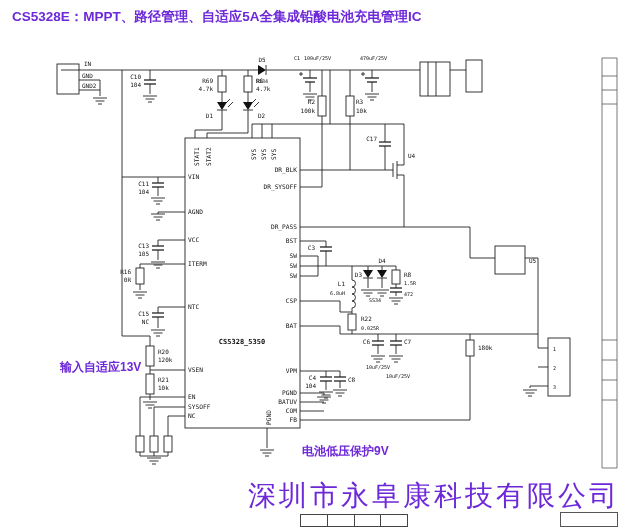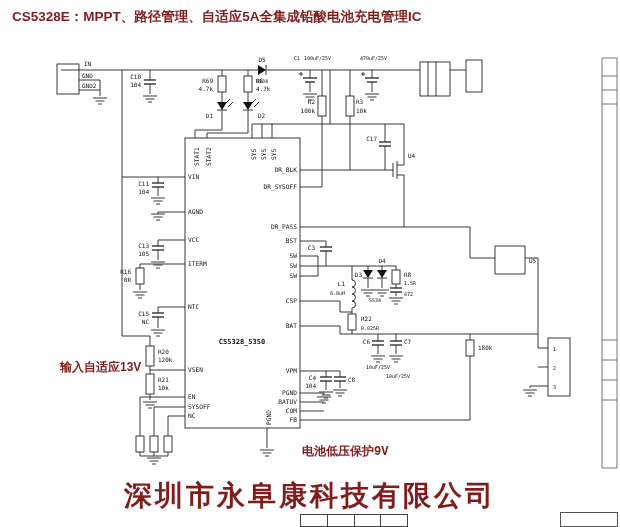--- a/index.html
+++ b/index.html
@@ -1,24 +1,24 @@
 <!DOCTYPE html>
 <html><head>
 <meta charset="utf-8">
 <style>
   html,body{margin:0;padding:0;background:#fff;}
   .screen{position:relative;width:620px;height:527px;background:#fff;overflow:hidden;
-          font-family:"Liberation Sans",sans-serif;color:#7f1d1d;}
+          font-family:"Liberation Sans",sans-serif;color:#6d28d9;}
   .header{position:absolute;left:12px;top:6px;font-weight:bold;font-size:13.5px;line-height:22px;}
   .header p{margin:0;}
   .ann{position:absolute;font-weight:bold;font-size:12px;white-space:nowrap;}
   .ann-input{left:60px;top:359px;}
   .ann-over{left:410px;top:418px;}
-  .ann-low{left:302px;top:443px;font-family:Liberation Mono, monospace;}
-  .company{position:absolute;left:0;right:0;top:477px;text-align:center;font-weight:bold;
+  .ann-low{left:302px;top:443px;}
+  .company{position:absolute;left:0;right:0;top:477px;text-align:right;font-weight:normal;
            font-size:28px;letter-spacing:3px;font-family:"Liberation Serif","DejaVu Serif",serif;}
   .titleblock{position:absolute;left:300px;top:514px;width:106px;height:11px;border:1px solid #444;display:flex;}
   .titleblock .cell{flex:1;border-right:1px solid #444;}
   .titleblock .cell:last-child{border-right:none;}
   .titleblock2{position:absolute;left:560px;top:512px;width:56px;height:13px;border:1px solid #555;}
   svg{position:absolute;left:0;top:0;}
   svg text{font-family:"DejaVu Sans Mono",monospace;fill:#111;}
   .t6{font-size:6px;}
   .t5{font-size:5px;}
   .pin{font-size:6.2px;}

